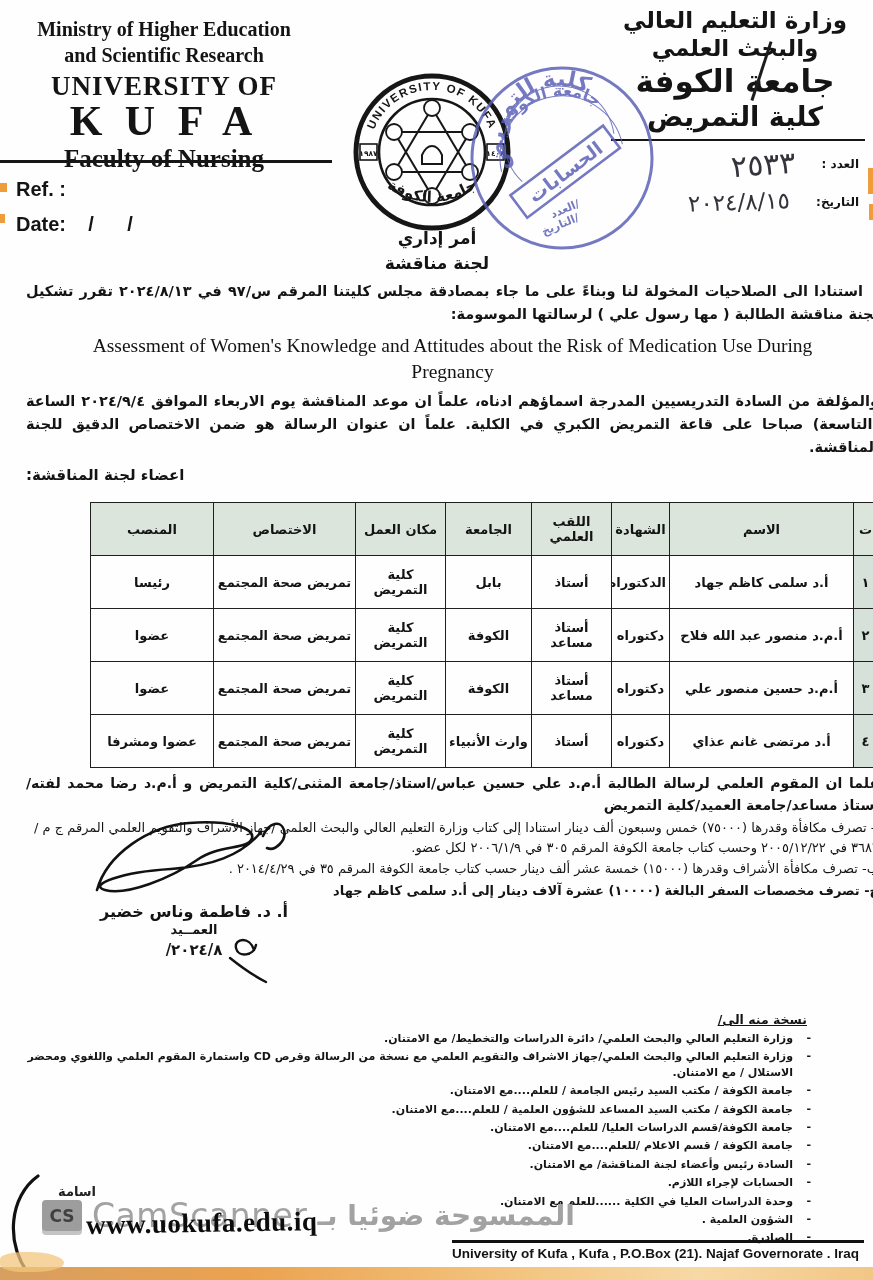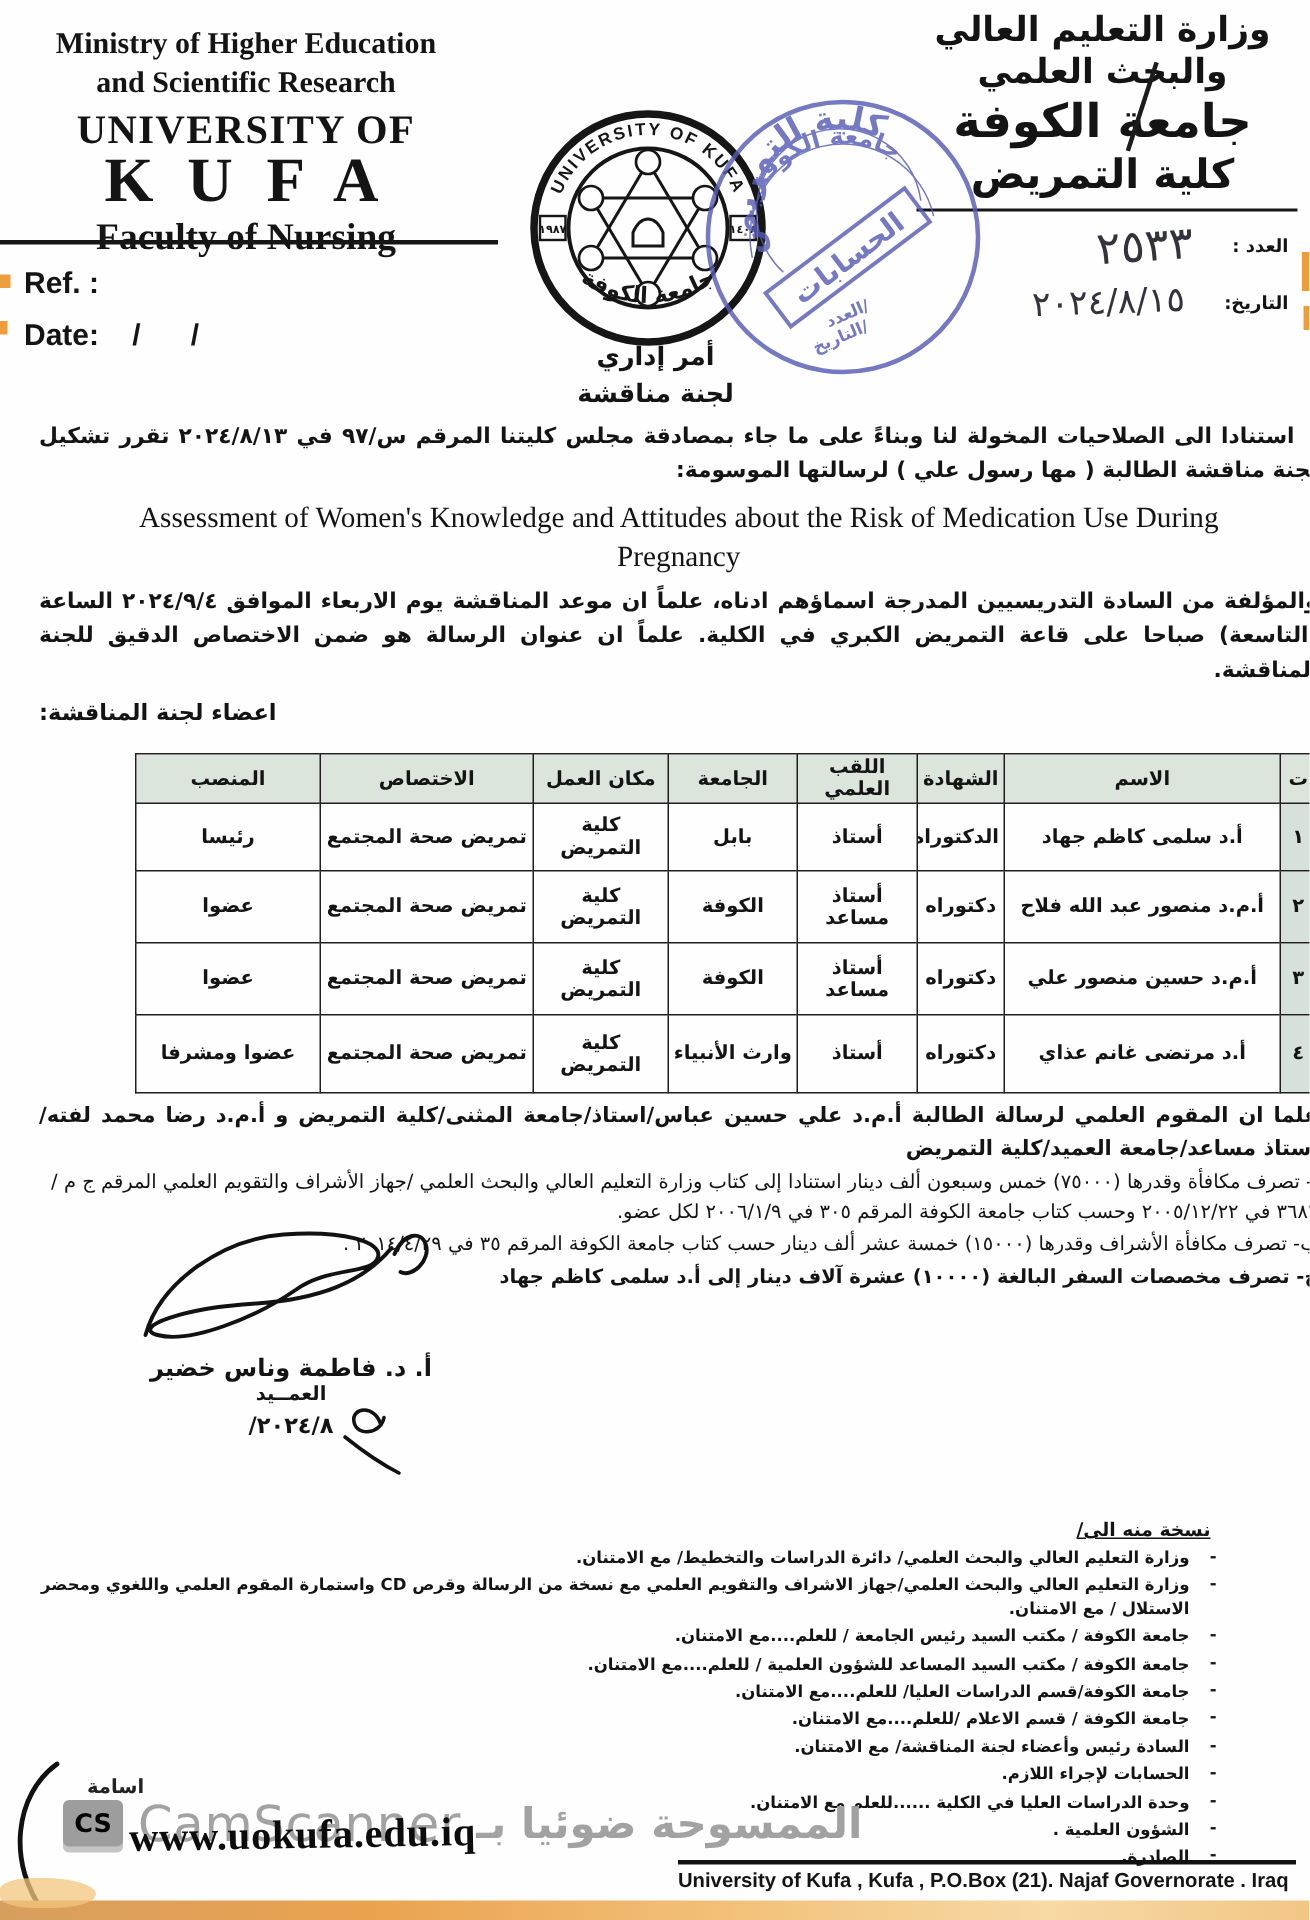--- a/index.html
+++ b/index.html
@@ -39,21 +39,21 @@
   #order-title{left:362px;top:226px;width:150px;text-align:center;direction:rtl;font-weight:bold;font-size:17px;line-height:1.45;}
   
   #flow{left:26px;top:280px;width:853px;}
   .ar{direction:rtl;text-align:justify;font-weight:bold;font-size:14.5px;line-height:1.58;}
   .indent{text-indent:16px;}
   #thesis{font-family:"Liberation Serif",serif;font-size:19.5px;font-weight:normal;text-align:center;line-height:1.35;margin:7px 24px 5px;direction:ltr;}
   #members-h{direction:rtl;text-align:left;font-weight:bold;font-size:15px;margin:7px 18px 18px 0;}
   
   #tbl-wrap{direction:rtl;}
   table{border-collapse:collapse;margin-right:1px;width:787px;table-layout:fixed;}
-  th,td{border:1.7px solid #1f1f1f;text-align:center;vertical-align:middle;font-weight:bold;padding:1px 3px;overflow:hidden;}
+  th,td{border:1.7px solid #1f1f1f;text-align:center;vertical-align:middle;font-weight:bold;padding:11px 3px;overflow:hidden;}
   thead th{background:#dbe5dc;font-size:13px;height:24px;}
   td{font-size:13px;}
   td.no{background:#d6e1da;}
   tbody tr:nth-child(1){height:45px;}
   tbody tr:nth-child(2){height:48px;}
   tbody tr:nth-child(3){height:48px;}
   tbody tr:nth-child(4){height:52px;}
   
   #evaluator{margin-top:4px;font-size:14px;}
   .itm{direction:rtl;text-align:right;font-size:13px;font-weight:500;line-height:1.5;}
@@ -65,21 +65,21 @@
   #sig .dt{font-size:15px;font-weight:bold;direction:rtl;position:relative;line-height:1.4;}
   #date-curl{position:absolute;left:178px;top:-8px;width:48px;height:52px;}
   
   #dist{right:10px;top:1012px;width:853px;direction:rtl;}
   #dist .hd{font-size:12.5px;font-weight:bold;text-decoration:underline;margin:0 56px 4px 0;}
   #dist ul{list-style:none;margin:0;padding:0 52px 0 0;}
   #dist li{position:relative;padding-right:18px;margin-bottom:3px;font-size:11px;font-weight:600;line-height:1.4;}
   #dist li::before{content:"-";position:absolute;right:0;top:-1px;font-weight:bold;}
   
   #wm{left:42px;top:1196px;display:flex;align-items:center;gap:10px;color:#a2a2a2;direction:ltr;}
-  #cs-badge{width:40px;height:31px;background:#9d9d9d;border-radius:4px;color:#000000;font-weight:bold;font-size:17px;display:flex;align-items:center;justify-content:center;box-shadow:0 4px 0 #c4c4c4;}
+  #cs-badge{width:40px;height:31px;background:#9d9d9d;border-radius:4px;color:#404040;font-weight:bold;font-size:17px;display:flex;align-items:center;justify-content:center;box-shadow:0 4px 0 #c4c4c4;}
   #wm .cam{font-size:33px;letter-spacing:.5px;}
   #wm .arwm{font-size:28px;font-weight:bold;direction:rtl;}
   #site{left:86px;top:1208px;font-family:"Liberation Serif",serif;font-weight:bold;font-size:27px;color:#0c0c0c;transform:rotate(-1deg);letter-spacing:.5px;}
   #hand-note{left:58px;top:1184px;font-size:13px;font-weight:bold;direction:rtl;color:#222;}
   #bracket{left:0;top:1172px;width:44px;height:108px;}
   #footer-addr{left:452px;top:1240px;width:412px;border-top:3px solid #111;padding-top:3px;font-family:"Liberation Sans",sans-serif;font-weight:bold;font-size:13.5px;direction:ltr;}
   
   #strip{left:0;bottom:0;width:100%;height:13px;background:linear-gradient(90deg,#d79f5f 0%,#eaa24f 28%,#f2c078 55%,#f7d9a5 80%,#f2c685 100%);}
   .tick{background:#ef9d3c;}
   #tick-r1{right:0;top:168px;width:5px;height:26px;}

